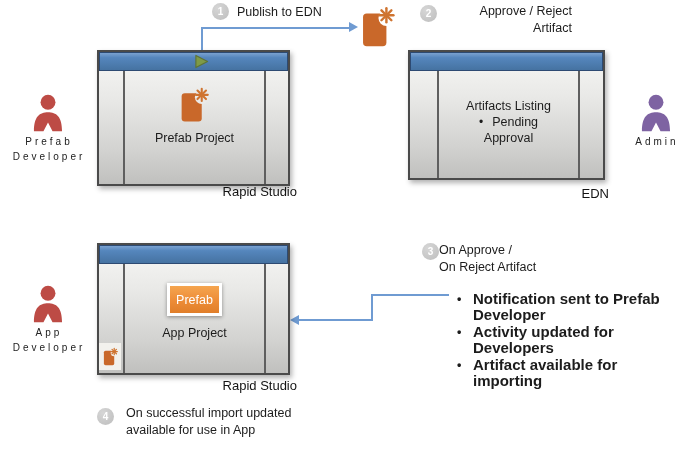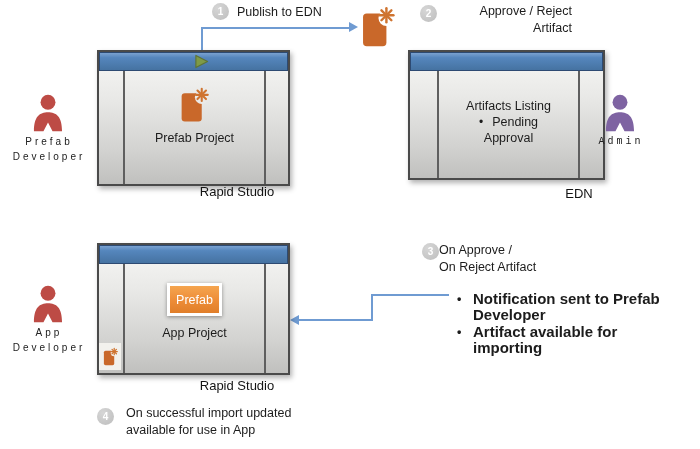--- a/index.html
+++ b/index.html
@@ -26,21 +26,21 @@
   .window { position:absolute; border:2px solid #4a4a4a;
     background:linear-gradient(180deg,#f7f7f5 0%,#e9e9e7 35%,#d2d2d0 75%,#c0c0be 100%);
     box-shadow:2px 3px 5px rgba(0,0,0,0.30); }
   .titlebar { position:absolute; left:0; right:0; top:0; height:19px;
     background:linear-gradient(180deg,#82a7d4 0%,#5586bd 30%,#44719f 100%);
     box-shadow:inset 0 0 0 1px #2d4a72; }
   .rail-line { position:absolute; top:19px; bottom:0; width:2px; background:#5f5f5f; }
   .win-content { position:absolute; left:26px; right:24px; top:19px; bottom:0;
     display:flex; flex-direction:column; align-items:center; }
   .win-text { font-size:12.5px; line-height:16px; text-align:center; }
-  .caption { position:absolute; font-size:13px; color:#131313; text-align:center; }
+  .caption { position:absolute; font-size:13px; color:#131313; text-align:right; }
 
   
   .edn-li { display:flex; align-items:center; justify-content:center; gap:9px; }
   .edn-dot { font-size:12px; }
 
   
   .prefab-btn { width:55px; height:33px; border:3px solid #ffffff;
     background:linear-gradient(180deg,#f5a54f 0%,#ed8c37 55%,#e07e29 100%);
     box-shadow:0 1px 4px rgba(0,0,0,0.40);
     color:#fff; font-size:12.5px; display:flex; align-items:center; justify-content:center; }
@@ -139,21 +139,21 @@
 
   <div class="actor actor-red" style="left:0px; top:94px; width:95px;">
     <svg viewBox="0 0 40 46" width="34" height="38">
       <circle class="fig" cx="20" cy="10" r="9"></circle>
       <path class="fig" d="M3,45 C3,27 10,22 20,22 C30,22 37,27 37,45 L25.5,45 L20,34.5 L14.5,45 Z"></path>
     </svg>
     <div class="actor-label">Prefab</div>
     <div class="actor-label">Developer</div>
   </div>
 
-  <div class="actor actor-purple" style="left:577px; top:94px; width:85px;font-family:Liberation Mono, monospace;">
+  <div class="actor actor-purple" style="left:613px; top:94px; width:85px;">
     <svg viewBox="0 0 40 46" width="34" height="38">
       <circle class="fig" cx="20" cy="10" r="9"></circle>
       <path class="fig" d="M3,45 C3,27 10,22 20,22 C30,22 37,27 37,45 L25.5,45 L20,34.5 L14.5,45 Z"></path>
     </svg>
     <div class="actor-label">Admin</div>
   </div>
 
   <div class="actor actor-red" style="left:0px; top:285px; width:95px;">
     <svg viewBox="0 0 40 46" width="34" height="38">
       <circle class="fig" cx="20" cy="10" r="9"></circle>
@@ -163,20 +163,21 @@
     <div class="actor-label">Developer</div>
   </div>
 
   <div class="step-circle" style="left:422px; top:243px;">3</div>
   <div class="step-label" style="left:439px; top:242px;">
     <div>On Approve /</div>
     <div>On Reject Artifact</div>
   </div>
   <ul class="bullets">
     <li>Notification sent to Prefab Developer</li>
+    <li>Activity updated for Developers</li>
     <li>Artifact available for importing</li>
   </ul>
 
   <div class="line" style="left:371px; top:294px; width:78px; height:2px;"></div>
   <div class="line" style="left:371px; top:294px; width:2px; height:27px;"></div>
   <div class="line" style="left:298px; top:319px; width:75px; height:2px;"></div>
   <div class="arrow-left" style="left:290px; top:315px;"></div>
 
   <div class="window" style="left:97px; top:243px; width:193px; height:132px;">
     <div class="titlebar"></div>

